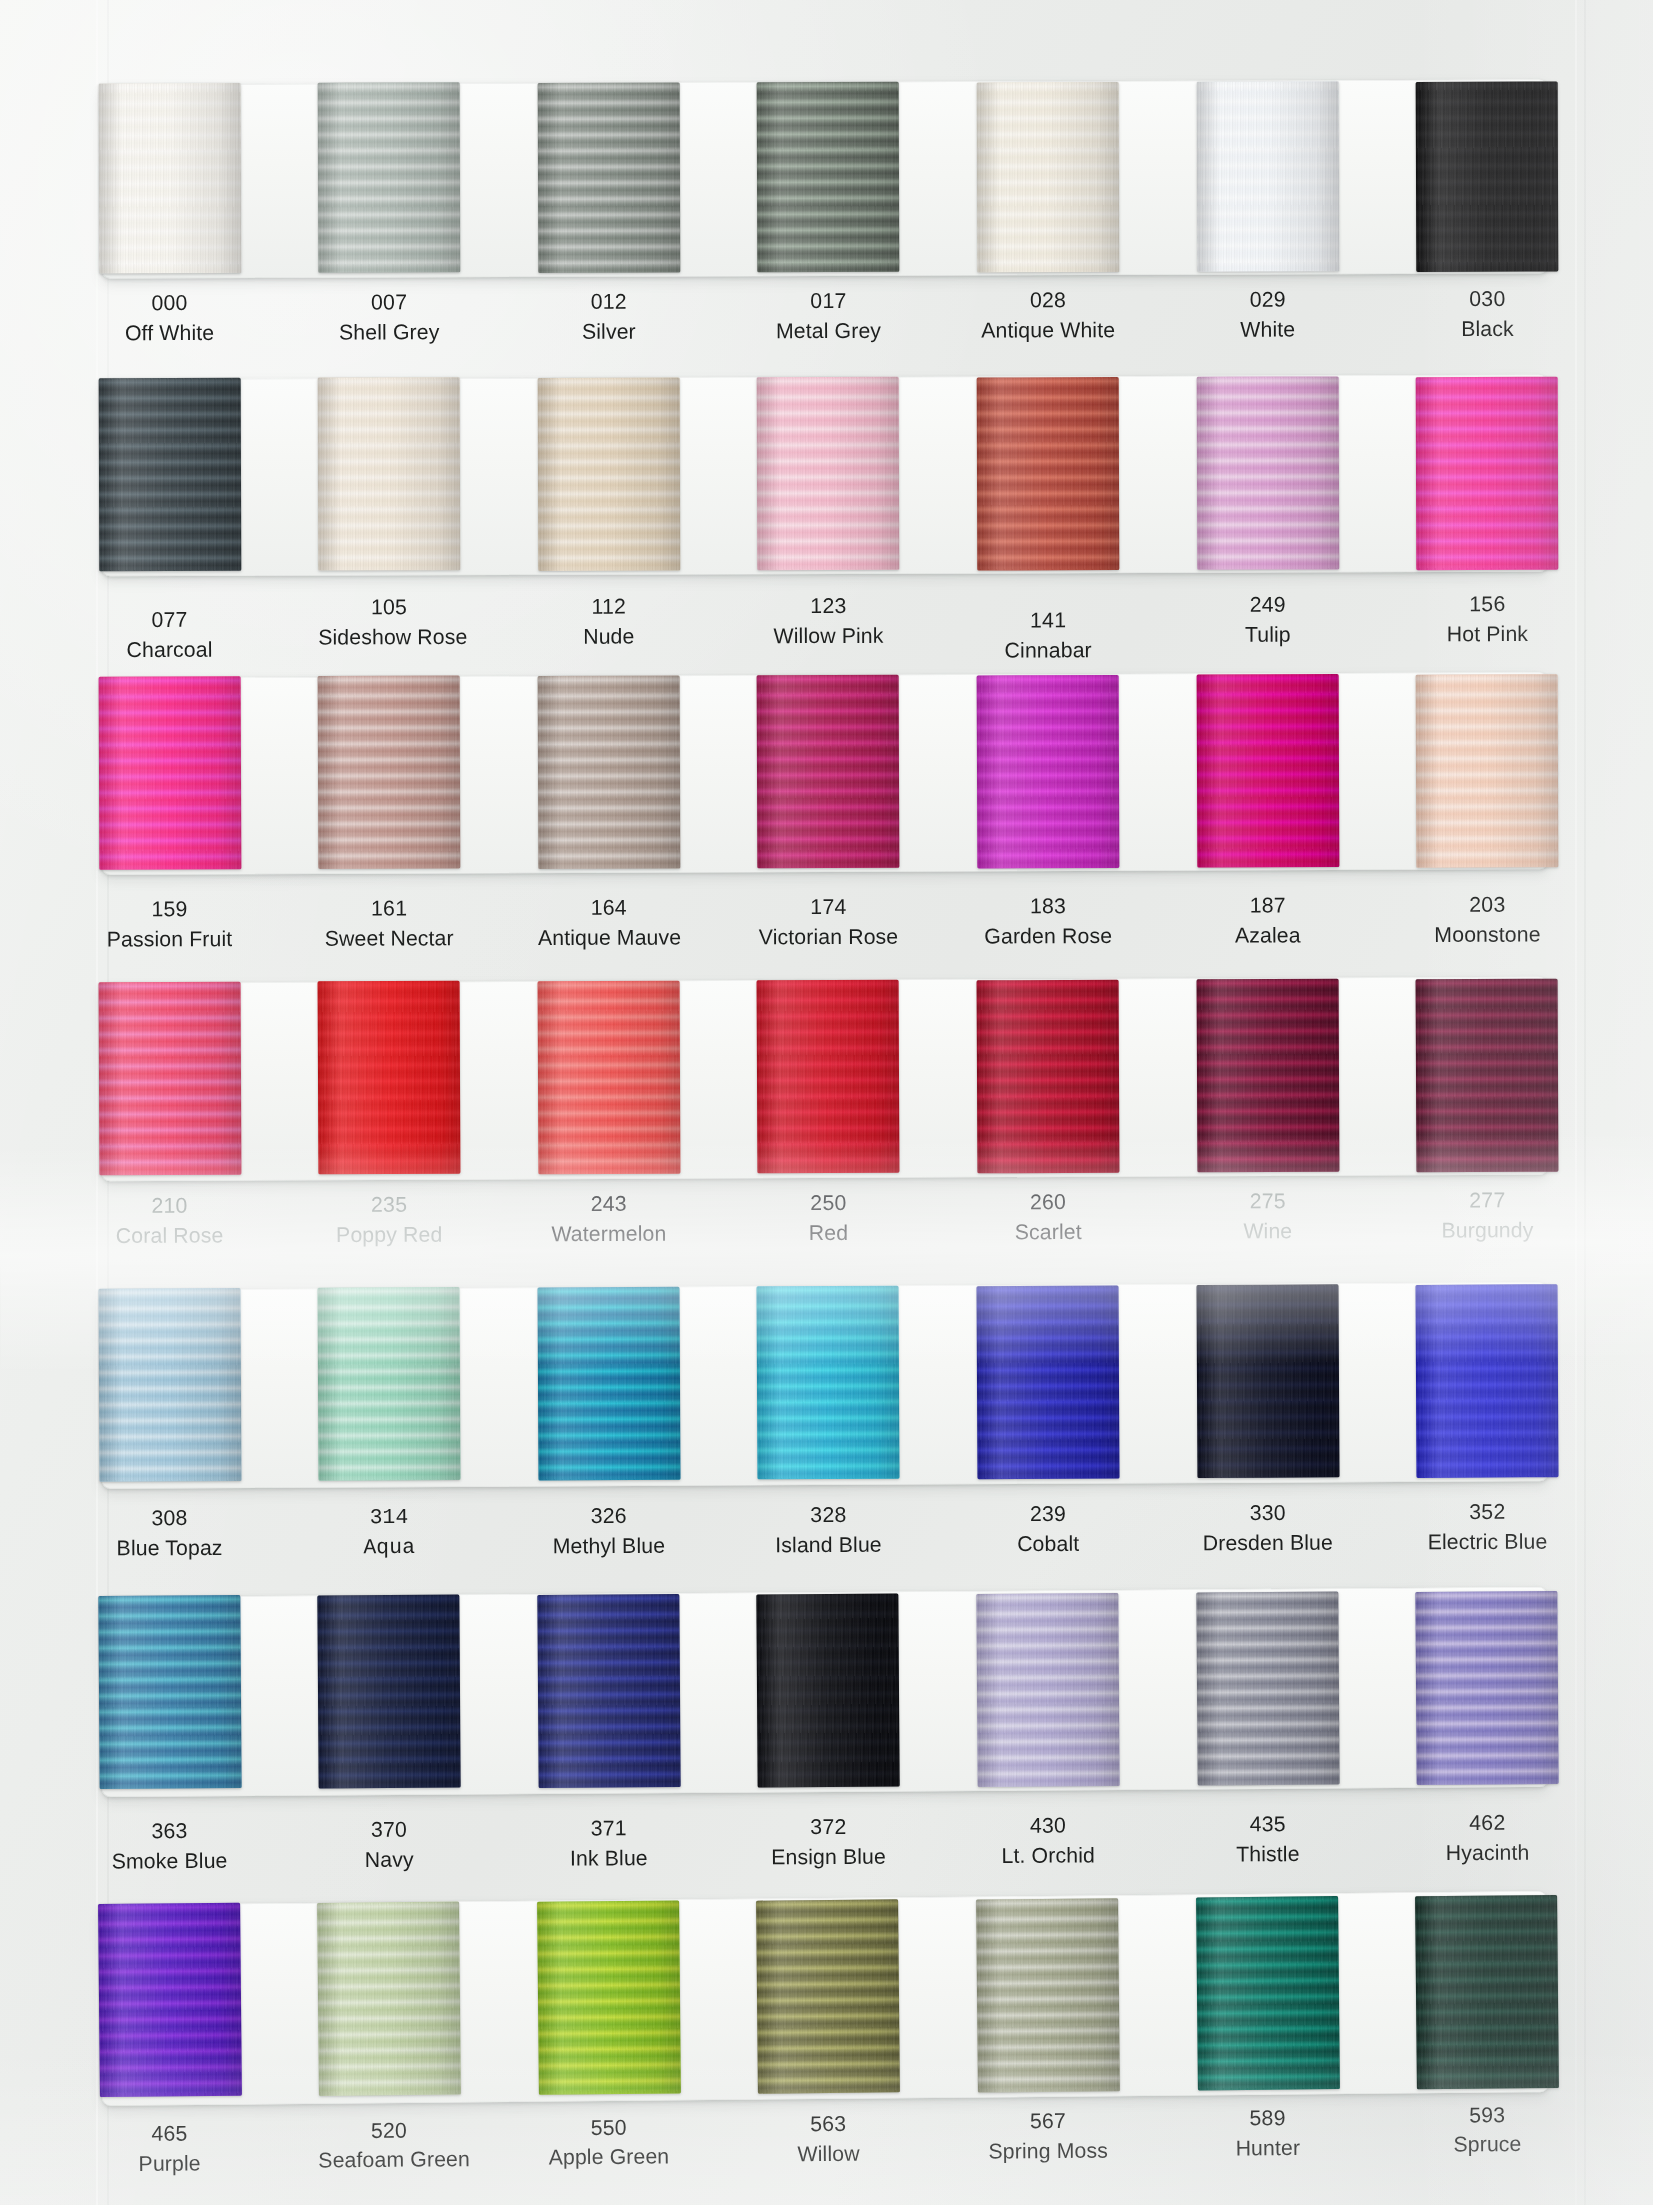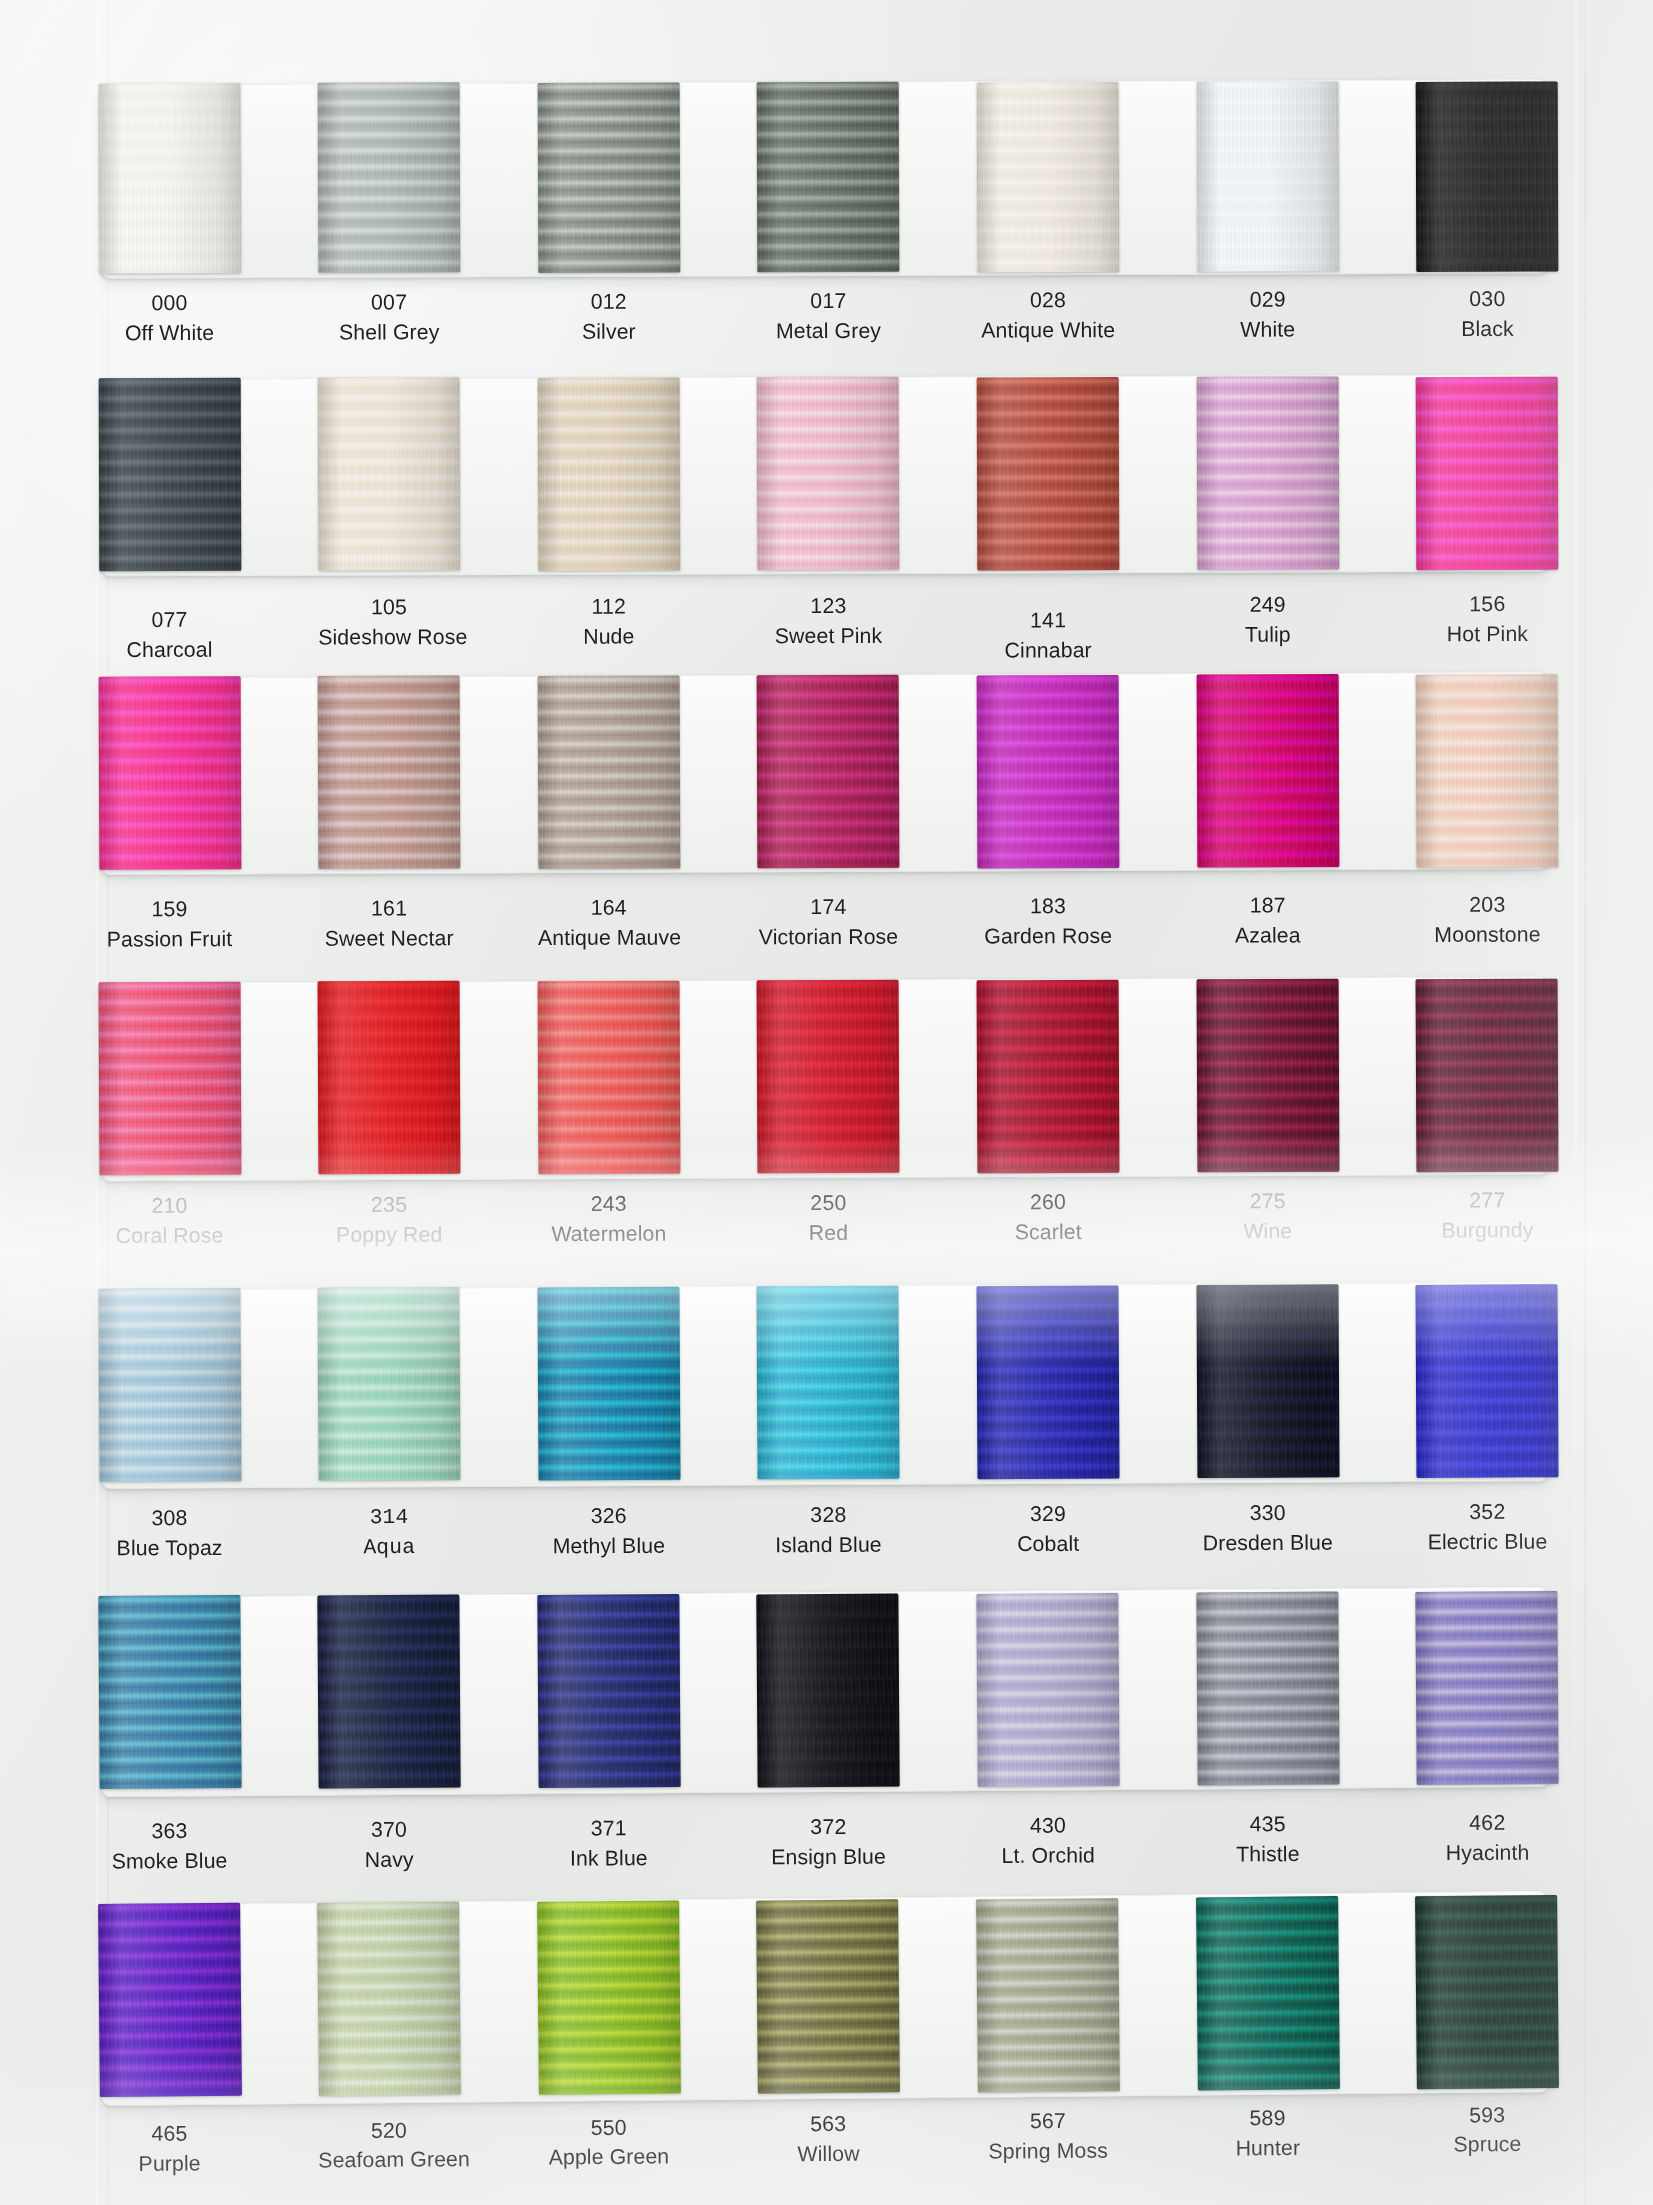--- a/index.html
+++ b/index.html
@@ -262,21 +262,21 @@
         <div class="label" style="margin-top: 0px;">
           <div class="code">105</div>
           <div class="name">Sideshow Rose</div>
         </div>
         <div class="label" style="margin-top: 0px;">
           <div class="code">112</div>
           <div class="name">Nude</div>
         </div>
         <div class="label" style="margin-top: 0px;">
           <div class="code">123</div>
-          <div class="name">Sweet Pink</div>
+          <div class="name">Willow Pink</div>
         </div>
         <div class="label" style="margin-top: 15px;">
           <div class="code">141</div>
           <div class="name">Cinnabar</div>
         </div>
         <div class="label" style="margin-top: 0px;">
           <div class="code">249</div>
           <div class="name">Tulip</div>
         </div>
         <div class="label" style="margin-top: 0px;">
@@ -433,21 +433,21 @@
         </div>
         <div class="label" style="margin-top: 0px;">
           <div class="code">326</div>
           <div class="name">Methyl Blue</div>
         </div>
         <div class="label" style="margin-top: 0px;">
           <div class="code">328</div>
           <div class="name">Island Blue</div>
         </div>
         <div class="label" style="margin-top: 0px;">
-          <div class="code">329</div>
+          <div class="code">239</div>
           <div class="name">Cobalt</div>
         </div>
         <div class="label" style="margin-top: 0px;">
           <div class="code">330</div>
           <div class="name">Dresden Blue</div>
         </div>
         <div class="label" style="margin-top: 0px;">
           <div class="code">352</div>
           <div class="name">Electric Blue</div>
         </div>

